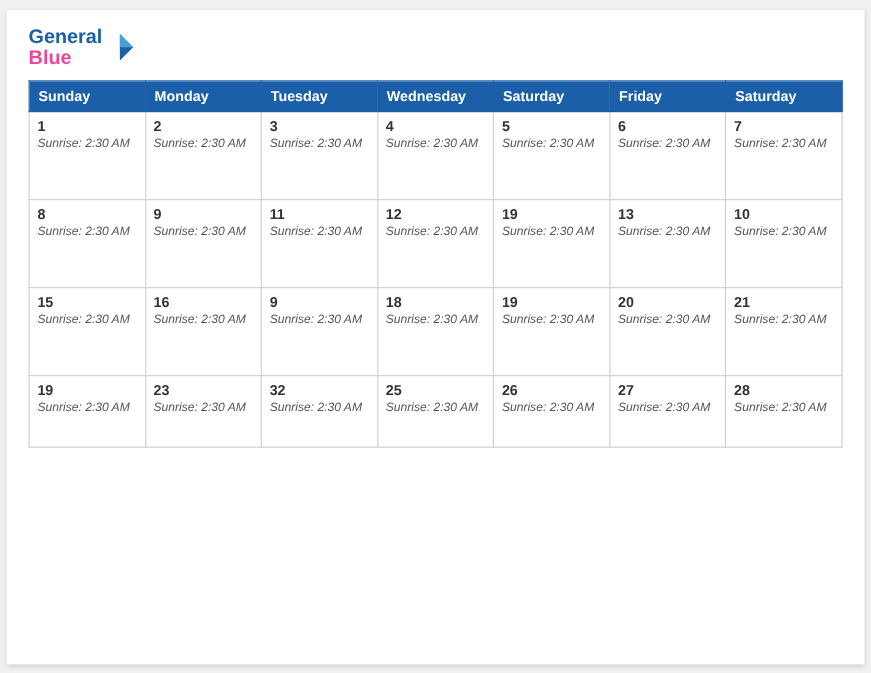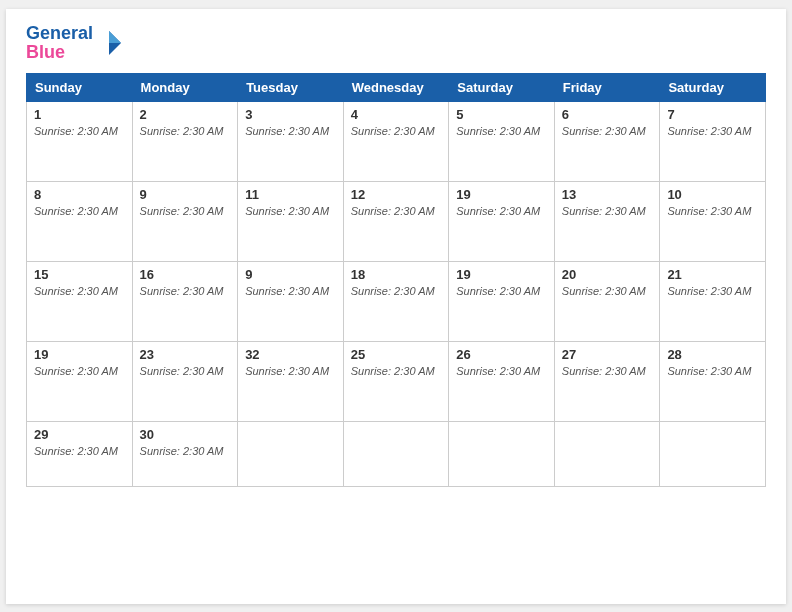--- a/index.html
+++ b/index.html
@@ -250,30 +250,15 @@
           </td>
           <td>
             <span class="day-number">27</span>
             <div class="day-info">Sunrise: 2:30 AM</div>
           </td>
           <td>
             <span class="day-number">28</span>
             <div class="day-info">Sunrise: 2:30 AM</div>
           </td>
         </tr>
-        <tr>
-          <td>
-            <span class="day-number">29</span>
-            <div class="day-info">Sunrise: 2:30 AM</div>
-          </td>
-          <td>
-            <span class="day-number">30</span>
-            <div class="day-info">Sunrise: 2:30 AM</div>
-          </td>
-          <td class="empty-cell"></td>
-          <td class="empty-cell"></td>
-          <td class="empty-cell"></td>
-          <td class="empty-cell"></td>
-          <td class="empty-cell"></td>
-        </tr>
       </tbody>
   </table>
 </div>
 
 </body></html>

